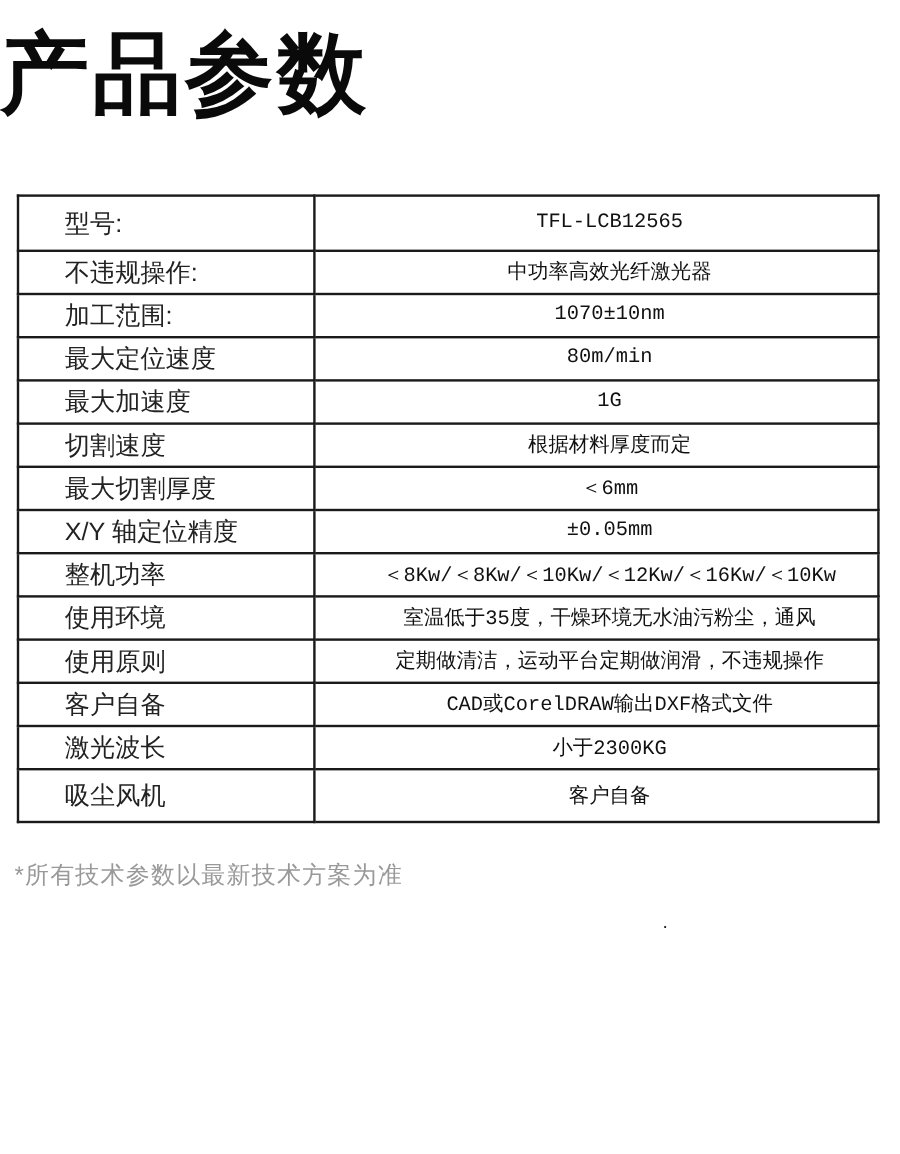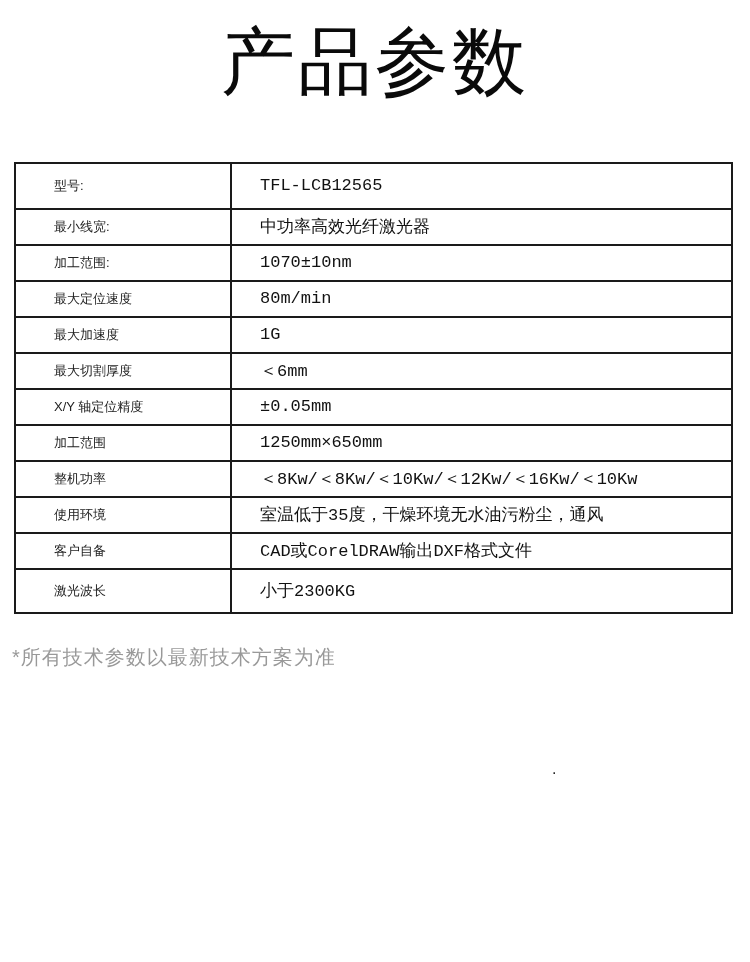--- a/index.html
+++ b/index.html
@@ -14,55 +14,56 @@
   html,body{margin:0;padding:0;}
   body{
     width:750px;height:962px;
     background:var(--background);
     font-family:"Liberation Sans",sans-serif;
     position:relative;
     overflow:hidden;
   }
   .page-title{
     margin:22px 0 0 0;
-    text-align:center;
+    text-align:left;
     font-size:74px;
     line-height:1.08;
-    font-weight:400;
+    font-weight:700;
     letter-spacing:3px;
     color:var(--title_text);
   }
   table.spec-table{
     border-collapse:collapse;
     table-layout:fixed;
     width:719px;
     margin:60px 0 0 14px;
   }
   table.spec-table td{
     border:2px solid var(--border);
     vertical-align:middle;
     background:var(--background);
   }
   table.spec-table tr{height:36px;}
   table.spec-table tr:first-child{height:46px;}
   table.spec-table tr:last-child{height:44px;}
   td.param-label{
-    width:216px;
+    width:247px;
     padding:0 22px 0 38px;
-    font-size:13px;
+    font-size:21px;
     color:var(--label_text);
     font-family:"Liberation Sans",sans-serif;
     white-space:nowrap;
   }
   td.param-value{
     padding:0 6px 0 28px;
     font-size:17px;
     color:var(--value_text);
     font-family:"Liberation Mono","Liberation Sans",sans-serif;
     white-space:nowrap;
+    text-align:center;
   }
   .footnote{
     margin:30px 0 12px 12px;
     font-size:20px;
     color:var(--footnote_text);
     letter-spacing:1px;
   }
   .stray-dot{
     position:absolute;
     left:552px;
@@ -77,77 +78,85 @@
 <h1 class="page-title">产品参数</h1>
 
 <table class="spec-table">
   <tbody>
   <tr>
     <td class="param-label">型号:</td>
     <td class="param-value">TFL-LCB12565</td>
   </tr>
 
   <tr>
-    <td class="param-label">最小线宽:</td>
+    <td class="param-label">不违规操作:</td>
     <td class="param-value">中功率高效光纤激光器</td>
   </tr>
 
 
   <tr>
     <td class="param-label">加工范围:</td>
     <td class="param-value">1070±10nm</td>
   </tr>
 
   <tr>
     <td class="param-label">最大定位速度</td>
     <td class="param-value">80m/min</td>
   </tr>
 
   <tr>
     <td class="param-label">最大加速度</td>
     <td class="param-value">1G</td>
   </tr>
 
+  <tr>
+    <td class="param-label">切割速度</td>
+    <td class="param-value">根据材料厚度而定</td>
+  </tr>
 
   <tr>
     <td class="param-label">最大切割厚度</td>
     <td class="param-value">＜6mm</td>
   </tr>
 
 
   <tr>
     <td class="param-label">X/Y 轴定位精度</td>
     <td class="param-value">±0.05mm</td>
   </tr>
 
 
-  <tr>
-    <td class="param-label">加工范围</td>
-    <td class="param-value">1250mm×650mm</td>
-  </tr>
 
   <tr>
     <td class="param-label">整机功率</td>
     <td class="param-value">＜8Kw/＜8Kw/＜10Kw/＜12Kw/＜16Kw/＜10Kw</td>
   </tr>
 
   <tr>
     <td class="param-label">使用环境</td>
     <td class="param-value">室温低于35度，干燥环境无水油污粉尘，通风</td>
   </tr>
 
+  <tr>
+    <td class="param-label">使用原则</td>
+    <td class="param-value">定期做清洁，运动平台定期做润滑，不违规操作</td>
+  </tr>
 
   <tr>
     <td class="param-label">客户自备</td>
     <td class="param-value">CAD或CorelDRAW输出DXF格式文件</td>
   </tr>
 
   <tr>
     <td class="param-label">激光波长</td>
     <td class="param-value">小于2300KG</td>
   </tr>
 
+  <tr>
+    <td class="param-label">吸尘风机</td>
+    <td class="param-value">客户自备</td>
+  </tr>
 </tbody>
 </table>
 
 <p class="footnote">*所有技术参数以最新技术方案为准</p>
 
 <span class="stray-dot">.</span>
 
 </body></html>

